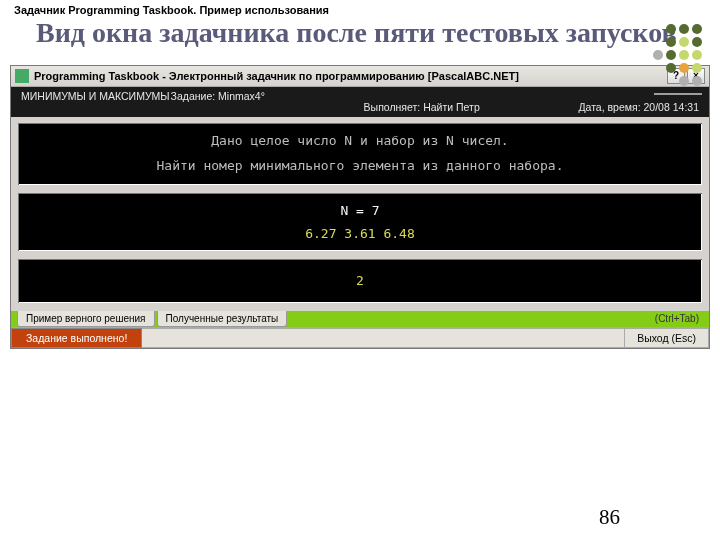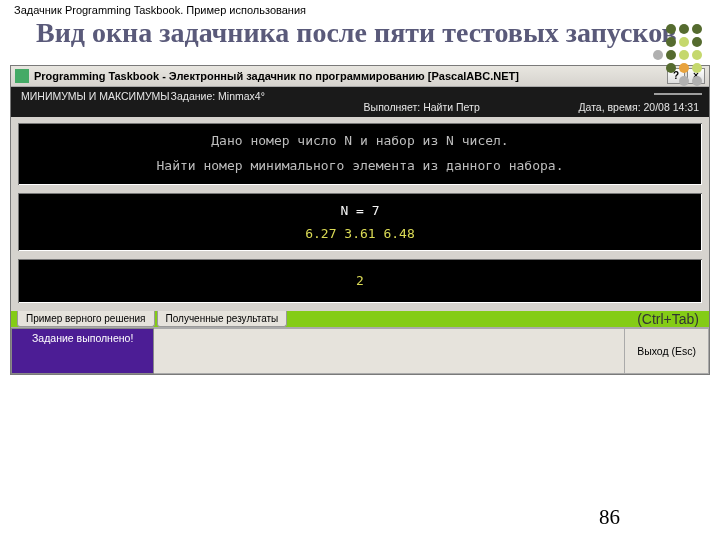--- a/index.html
+++ b/index.html
@@ -6,21 +6,21 @@
   body {
     width: 720px;
     height: 540px;
     background: #ffffff;
     font-family: Arial, sans-serif;
     position: relative;
     overflow: hidden;
   }
   .slide-header {
     font-size: 11px;
-    font-weight: normal;
+    font-weight: bold;
     color: #000;
     padding: 4px 10px 0 14px;
   }
   .slide-title {
     font-size: 28px;
     font-weight: bold;
     color: #5a5a7a;
     padding: 2px 0 8px 36px;
     line-height: 1.1;
     font-family: "Times New Roman", serif;
@@ -109,47 +109,47 @@
   }
   .tab {
     border: 1px solid #999;
     border-top: none;
     background: #e6e3dc;
     padding: 2px 8px;
     margin-right: 2px;
     border-radius: 0 0 3px 3px;
   }
   .tabs-row .grow { flex:1; }
-  .hint { font-size: 14px; color:#333; padding-right:4px; }
+  .hint { font-size: 10px; color:#333; padding-right:4px; }
 
   .statusbar {
     display: flex;
     font-size: 10.5px;
     background: #d6d3ce;
     border-top: 1px solid #aaa;
   }
   .status-left {
-    background: #4c1d95;
+    background: #c2410c;
     color: #fff;
-    padding: 3px 20px;
+    padding: 3px 14px;
     border: 1px solid #888;
     border-right: 1px solid #888;
     flex: 0 0 auto;
   }
   .status-mid {
     flex: 1;
     background: #e6e3dc;
     border: 1px solid #aaa;
     border-left: none;
     border-right: none;
   }
   .status-btn {
     background: #e6e3dc;
     border: 1px solid #aaa;
-    padding: 16px 12px;
+    padding: 3px 12px;
     font-size: 10.5px;
     text-align: right;
   }
 
   .page-number {
     position: absolute;
     right: 100px;
     bottom: 10px;
     font-family: "Times New Roman", serif;
     font-size: 21px;
@@ -203,21 +203,21 @@
     <div class="info-left">
       <span>МИНИМУМЫ И МАКСИМУМЫ</span>
       <span>Задание: Minmax4°</span>
     </div>
     <div class="info-mid">Выполняет: Найти Петр</div>
     <div class="info-right">Дата, время: 20/08 14:31</div>
   </div>
 
   <div class="console-wrap">
     <div class="console-box h80">
-      <div class="c-gray">Дано номер число N и набор из N чисел.</div>
+      <div class="c-gray">Дано целое число N и набор из N чисел.</div>
       <div style="height:10px"></div>
       <div class="c-gray">Найти номер минимального элемента из данного набора.</div>
     </div>
     <div class="console-box h62">
       <div class="c-white">N = 7</div>
       <div style="height:8px"></div>
       <div class="c-yellow">6.27   3.61   6.48</div>
     </div>
     <div class="console-box h48">
       <div class="c-yellow">2</div>

